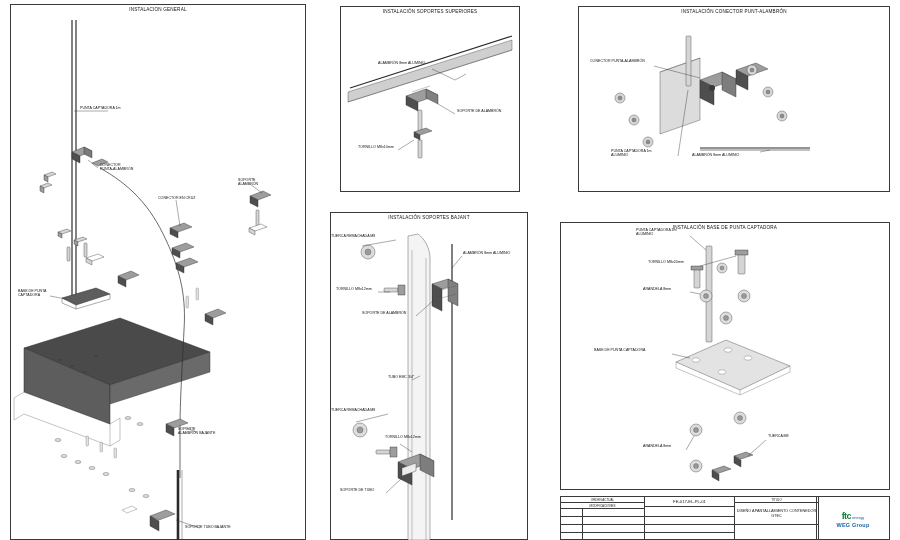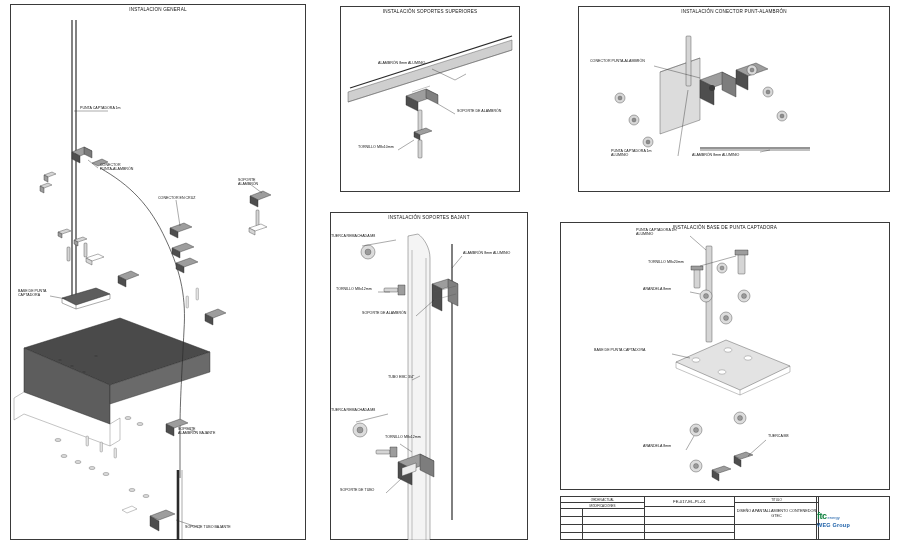--- a/index.html
+++ b/index.html
@@ -19,21 +19,21 @@
   .filllight{fill:#d5d5d5;stroke:#3a3a3a;stroke-width:.4;}
   .fillwhite{fill:#fdfdfd;stroke:#3a3a3a;stroke-width:.4;}
   .plate{fill:#4a4a4a;stroke:#2b2b2b;stroke-width:.5;}
   .plate2{fill:#5d5d5d;stroke:#2b2b2b;stroke-width:.5;}
   
   .tb{position:absolute;border:1px solid #3a3a3a;box-sizing:border-box;font-size:3.6px;}
   .tb .cell{position:absolute;box-sizing:border-box;border-right:1px solid #3a3a3a;
         border-bottom:1px solid #3a3a3a;display:flex;align-items:center;justify-content:center;
         text-align:center;padding:0 1px;overflow:hidden;}
   .logo-box{position:absolute;right:0;top:0;width:72px;height:34px;border-left:1px solid #3a3a3a;
-        display:flex;flex-direction:column;align-items:flex-start;justify-content:center;gap:1px;}
+        display:flex;flex-direction:column;align-items:center;justify-content:center;gap:1px;}
   .logo-ftc{font-size:9px;font-weight:bold;color:#0b7f3b;letter-spacing:-.5px;}
   .logo-energy{font-size:4px;color:#1b5fa8;}
   .logo-weg{font-size:5.5px;font-weight:bold;color:#1b5fa8;letter-spacing:.2px;}
 </style>
 </head>
 <body>
 
 <div class="panel" style="left:10px;top:4px;width:296px;height:536px;">
   <div class="panel-title">INSTALACION GENERAL</div>
 </div>

